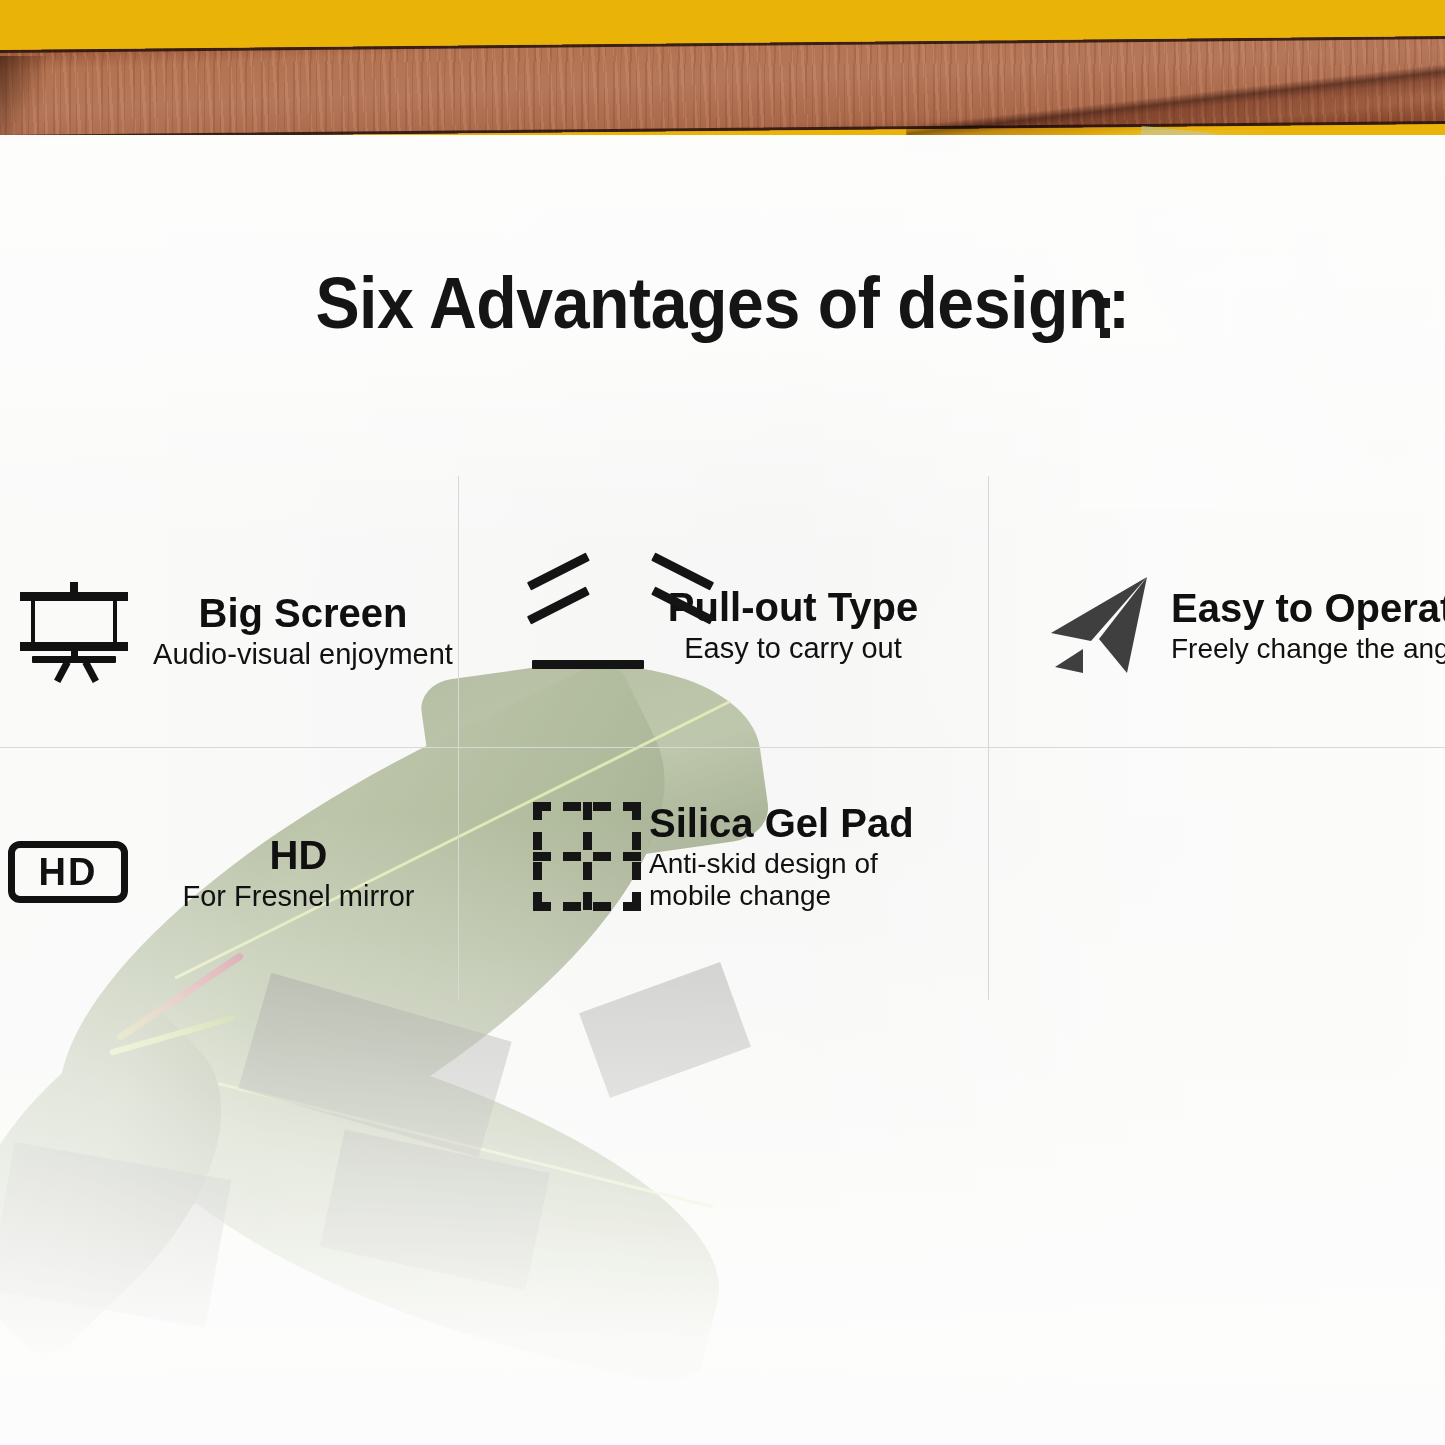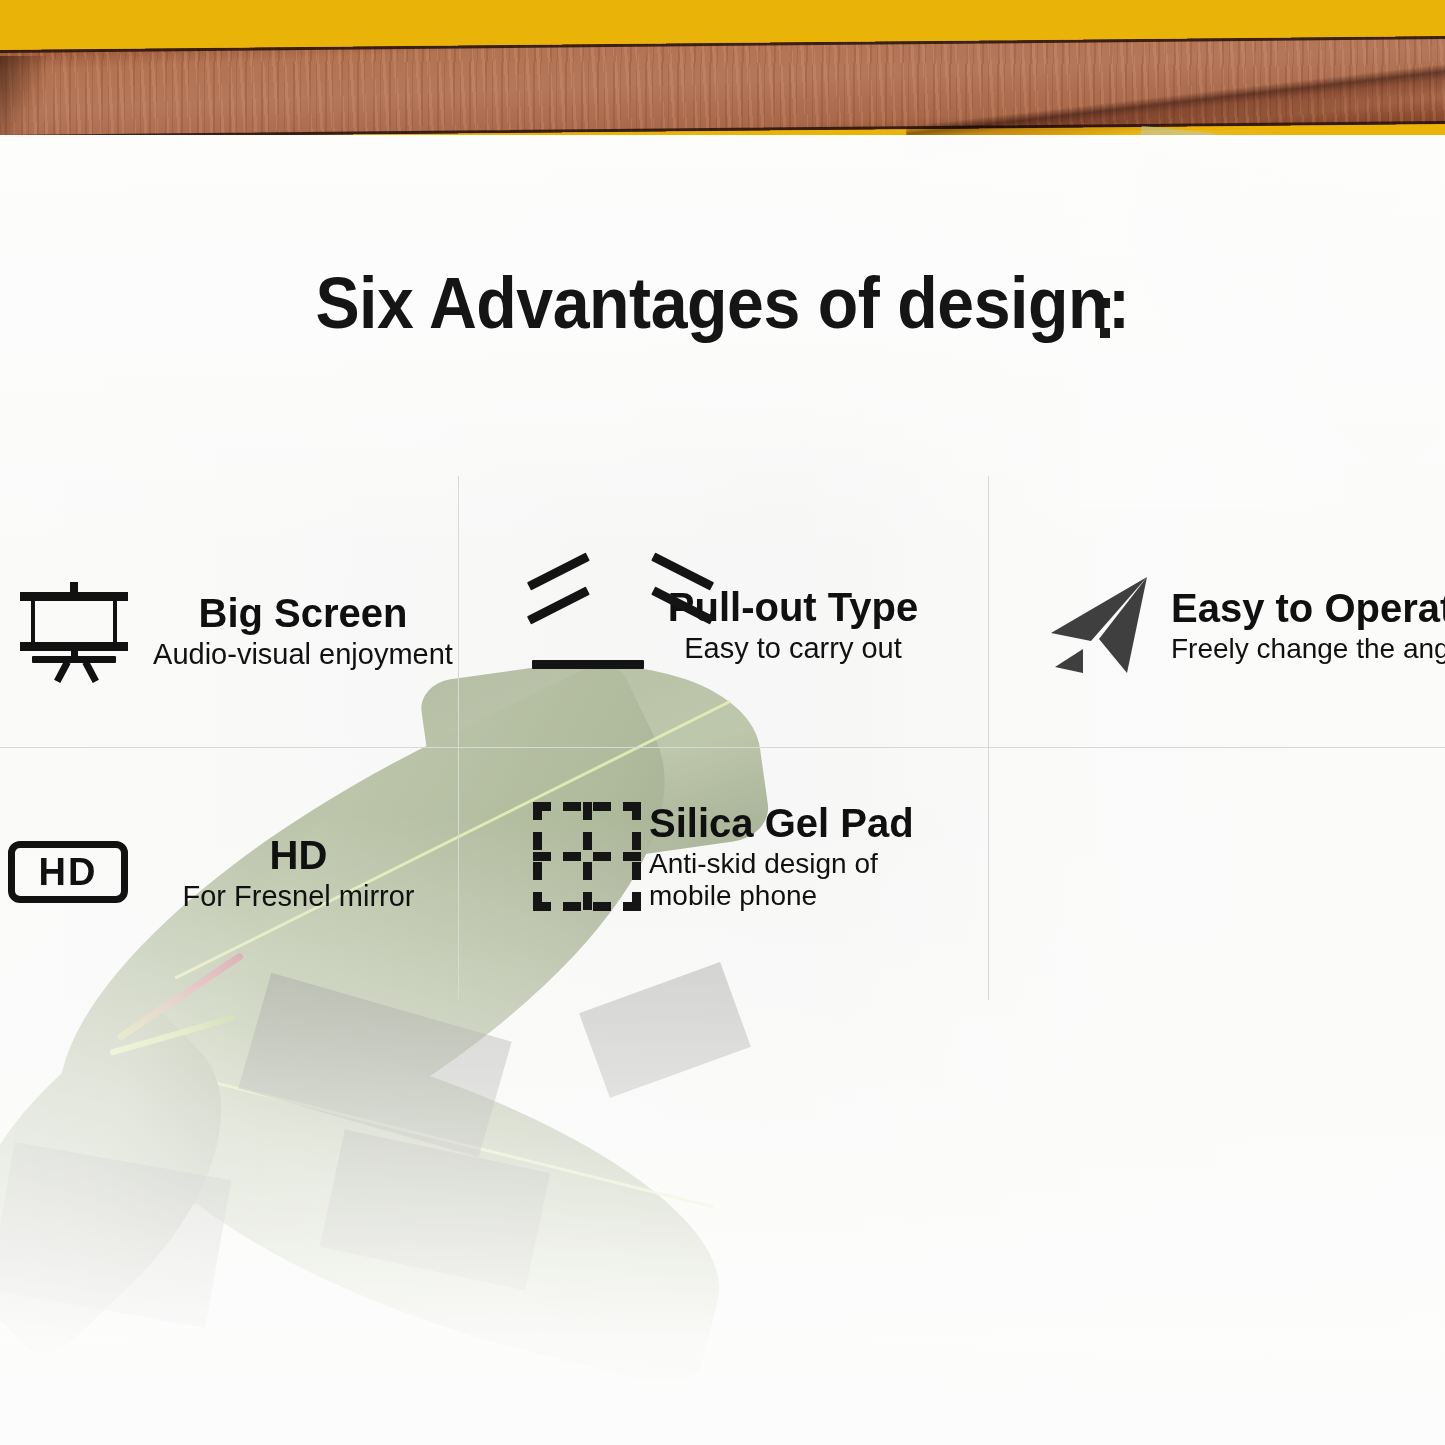--- a/index.html
+++ b/index.html
@@ -507,18 +507,18 @@
           <div class="gl gh" style="top:0px;"></div>
           <div class="gl gh" style="top:50px;"></div>
           <div class="gl gh" style="top:100px;"></div>
           <div class="gl gv" style="left:0px;"></div>
           <div class="gl gv" style="left:50px;"></div>
           <div class="gl gv" style="left:99px;"></div>
         </div>
       </div>
       <div class="cell-text">
         <div class="cell-title">Silica Gel Pad</div>
-        <div class="cell-sub" style="max-width:280px;">Anti-skid design of mobile phone</div>
+        <div class="cell-sub" style="max-width:280px;">Anti-skid design of mobile change</div>
       </div>
     </div>
 
   </div>
 </div>
 
 </body></html>

